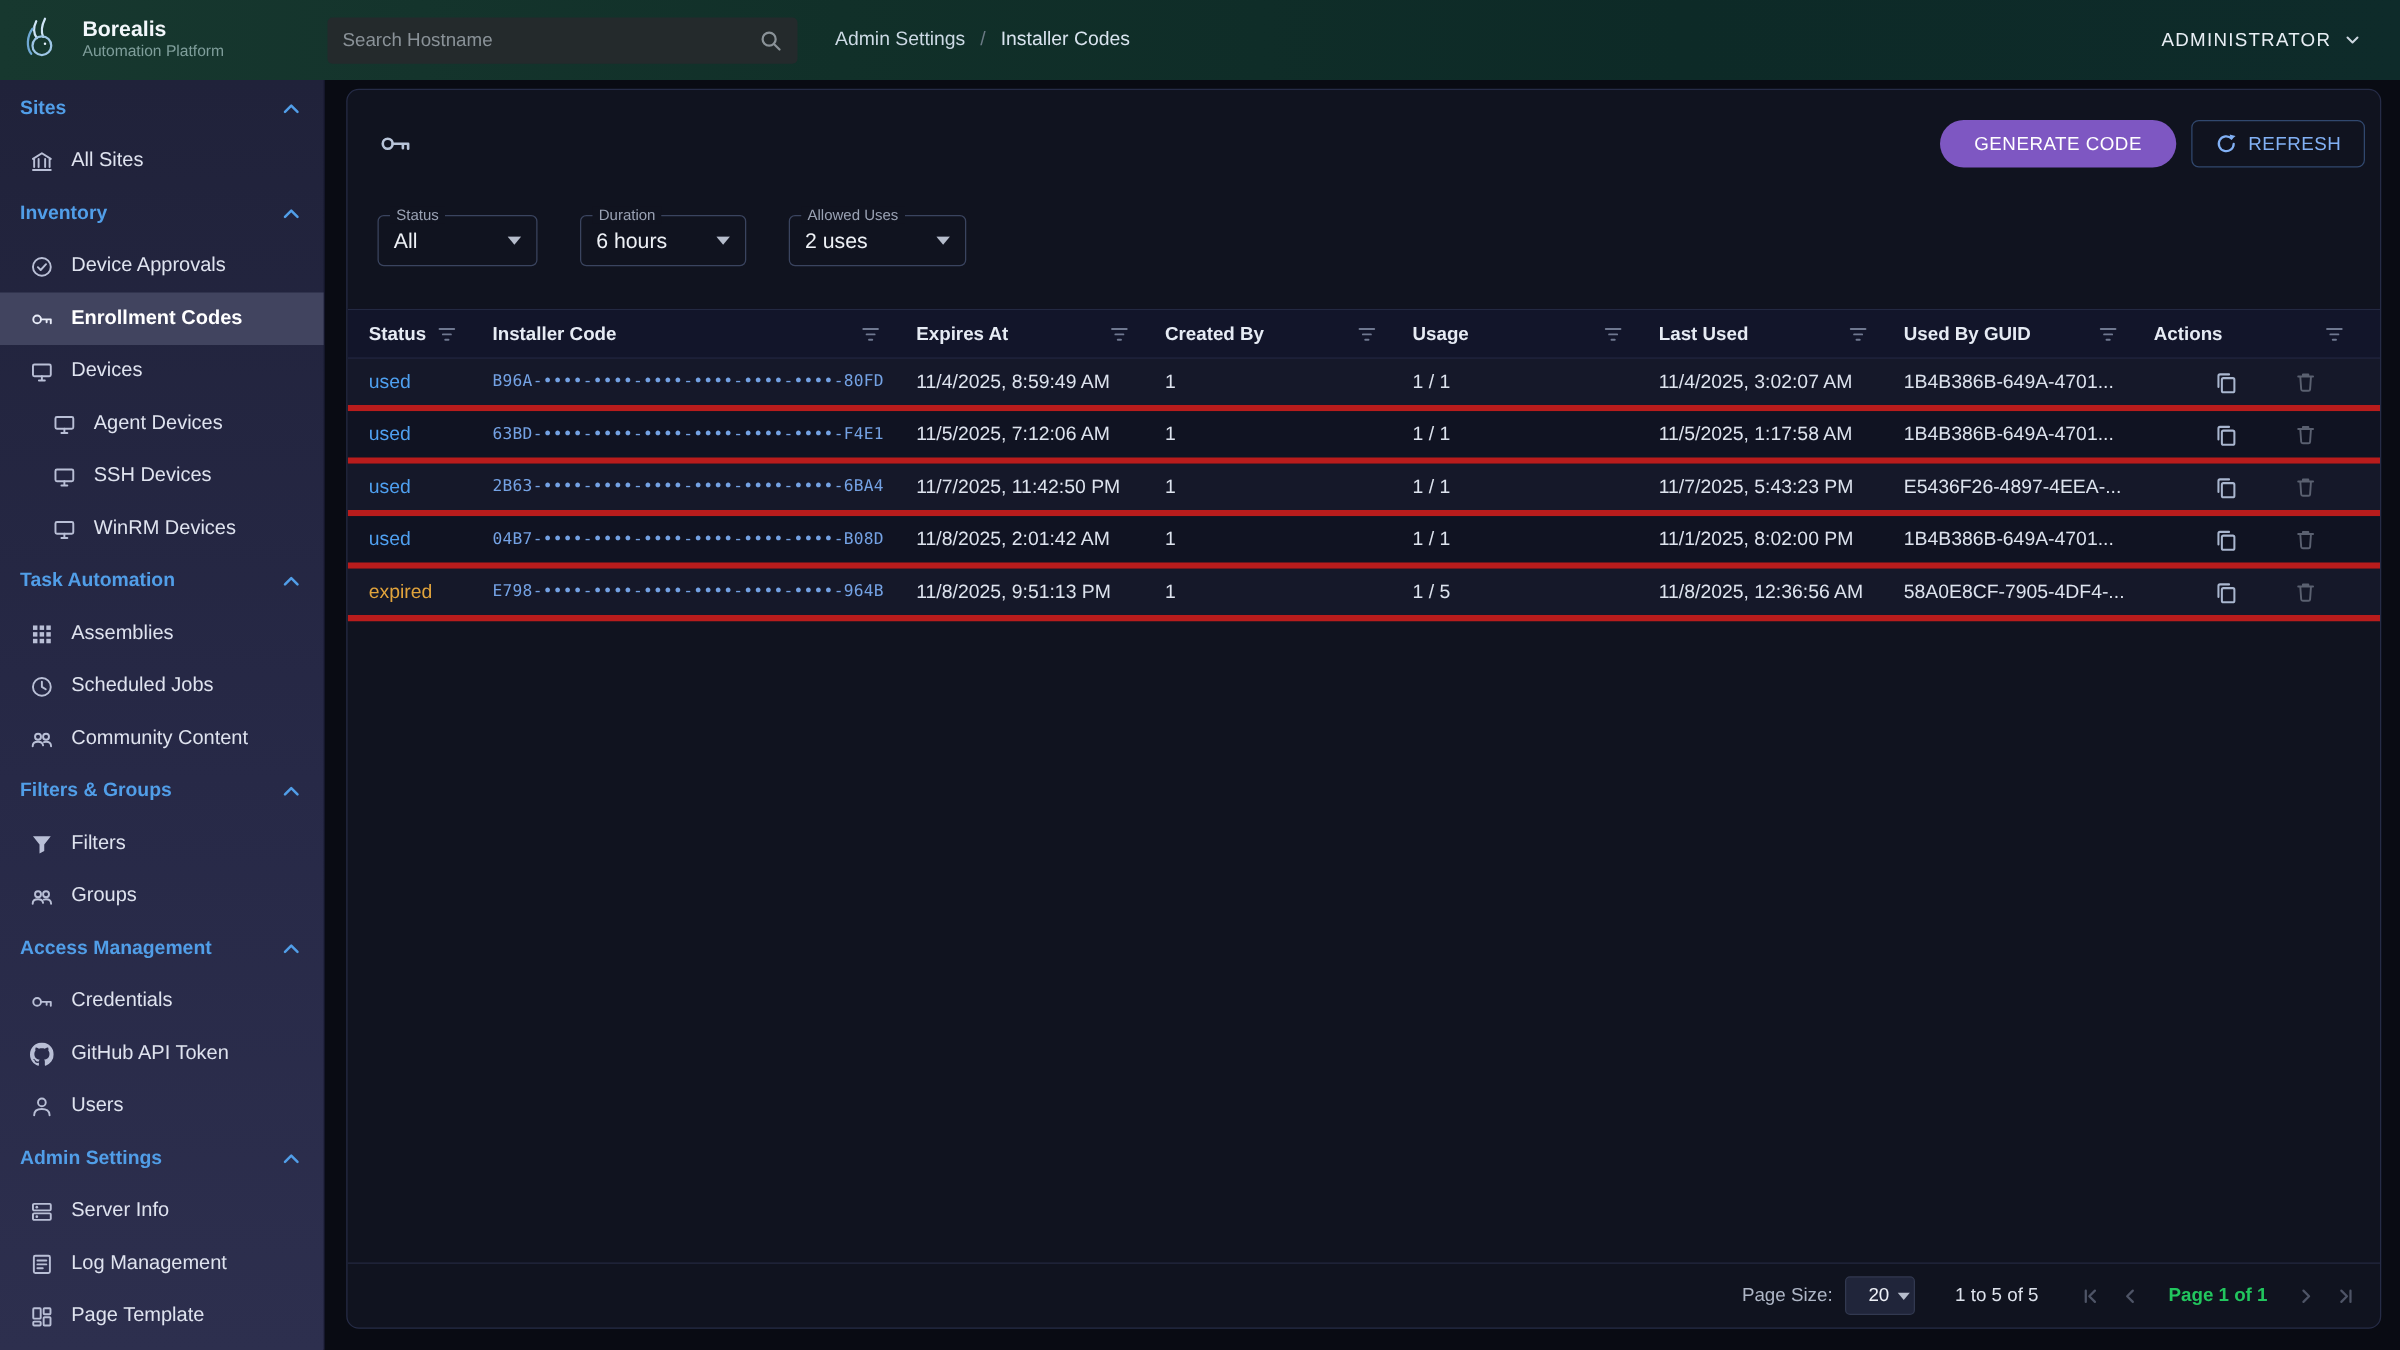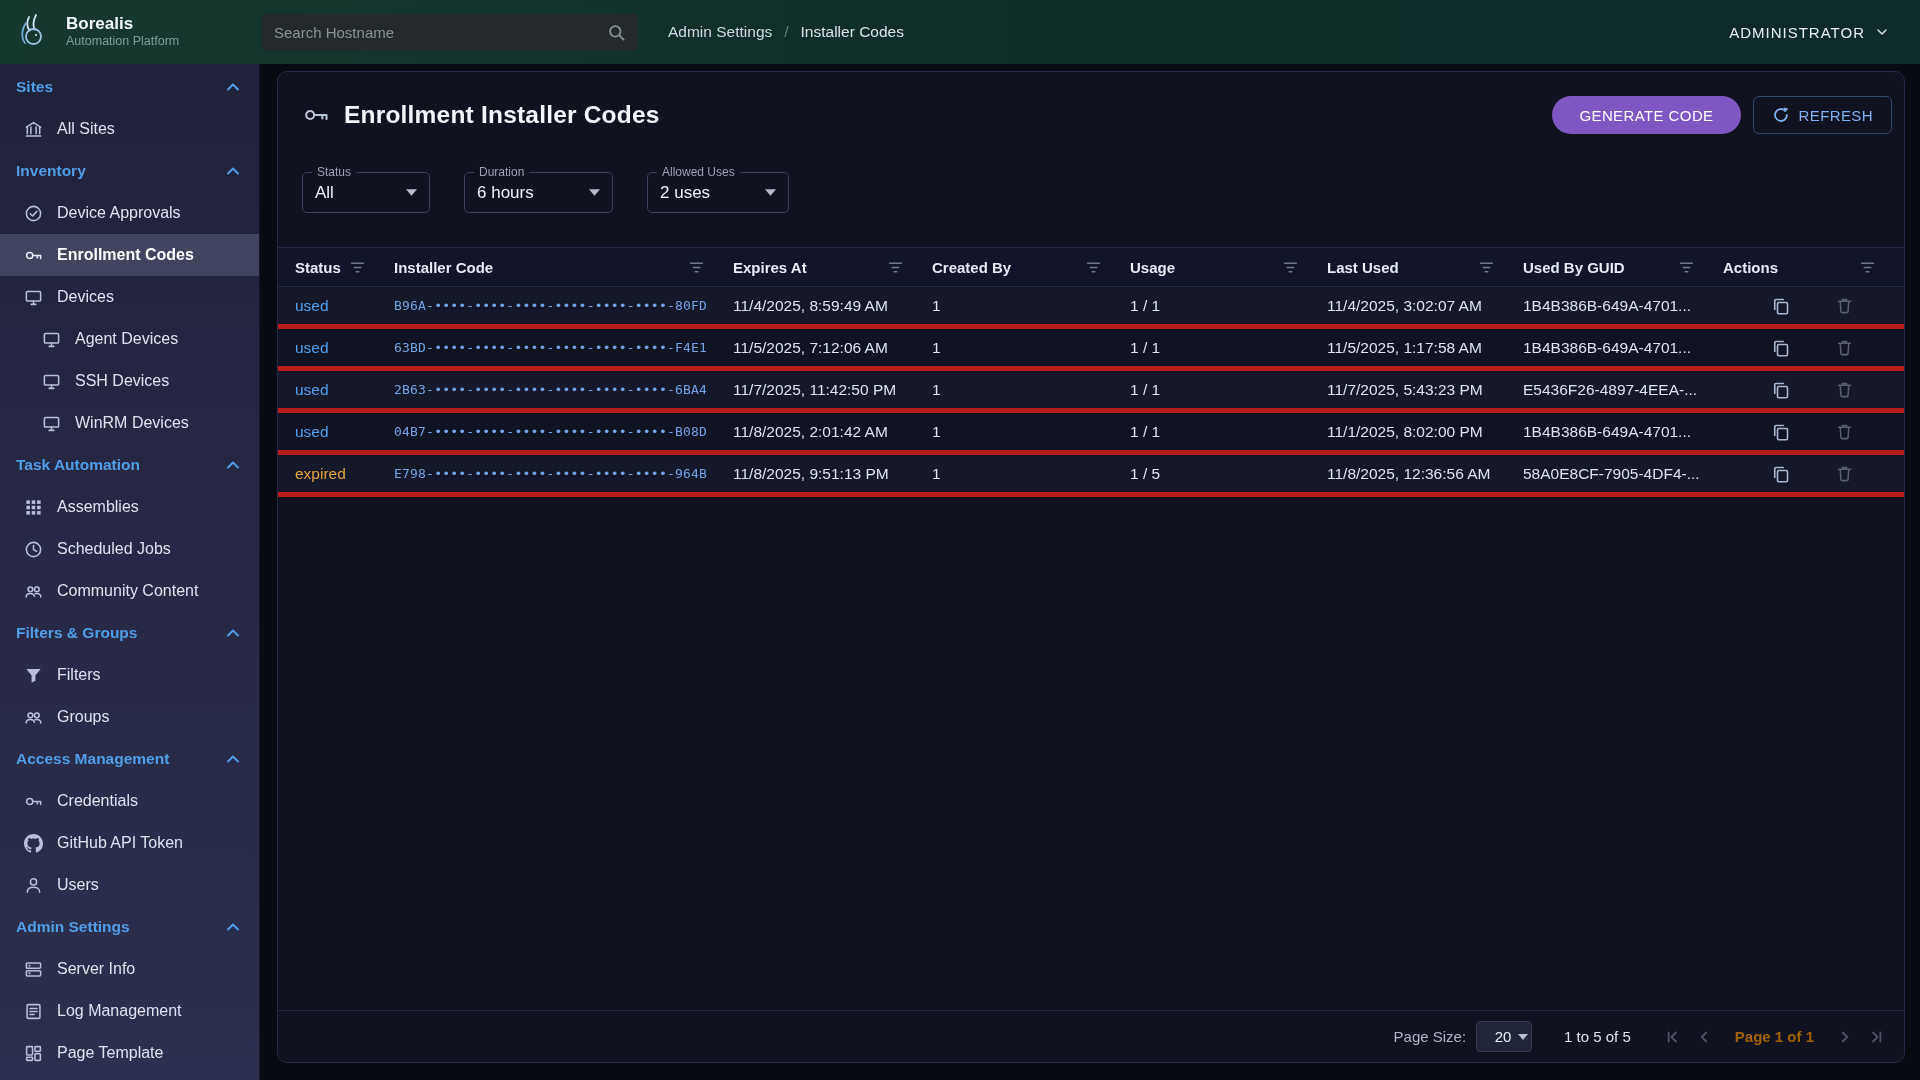--- a/index.html
+++ b/index.html
@@ -62,21 +62,21 @@
     font-family:inherit; display:flex; align-items:center; gap:9px; cursor:pointer; }
   .btn-refresh .ric { width:18px; height:18px; display:flex; }
 
   .filters { display:flex; gap:34px; padding:38px 0 0 24px; }
   .select { position:relative; height:41px; border:1px solid #3a445f; border-radius:5px;
     display:flex; align-items:center; padding:0 12px; cursor:pointer; }
   .select-label { position:absolute; top:-8px; left:9px; font-size:12px; color:#9aa2b4;
     background:#10131f; padding:0 5px; }
   .select-value { color:#eef1f6; font-size:17px; }
   .select-arrow { margin-left:auto; color:#b6bdcc; display:flex; width:11px; padding-left:0; }
-  .select.w1 { width:128px; } .select.w2 { width:149px; } .select.w3 { width:142px; }
+  .select.w1 { width:128px; } .select.w2 { width:133px; } .select.w3 { width:142px; }
 
   .table { margin-top:34px; flex:1; display:flex; flex-direction:column; overflow:hidden; }
   .grid-cols { display:grid; grid-template-columns:116px 339px 199px 198px 197px 196px 200px 1fr; }
   .thead { height:40px; align-items:center; background:#12152a;
     border-top:1px solid #232942; border-bottom:1px solid #232942; }
   .th { display:flex; align-items:center; color:#e6ebf4; font-size:15px; font-weight:bold; height:100%; }
   .th:first-child { padding-left:17px; }
   .filter-ic { margin-left:auto; margin-right:28px; width:17px; height:17px; color:#6f7890;
     display:flex; cursor:pointer; }
   .filter-ic svg { width:17px; height:17px; }
@@ -99,21 +99,21 @@
   .ps-label { color:#aeb6c6; }
   .ps-select { margin-left:10px; width:56px; height:31px; background:#20253a; border:1px solid #323950;
     border-radius:4px; display:flex; align-items:center; justify-content:center; gap:7px;
     color:#eef1f7; font-size:15px; cursor:pointer;padding-left:16px; }
   .ps-select .select-arrow { margin-left:0; }
   .range { margin-left:32px; color:#dde2ec; }
   .pager { margin-left:28px; display:flex; align-items:center; gap:6px; }
   .pg-btn { width:26px; height:26px; display:flex; align-items:center; justify-content:center;
     background:none; border:none; color:#4e5466; cursor:default; }
   .pg-btn svg { width:18px; height:18px; }
-  .pg-label { color:#a16207; font-weight:bold; margin:0 12px; }
+  .pg-label { color:#22c55e; font-weight:bold; margin:0 12px; }
 </style>
 </head>
 <body>
 
 <div class="topbar">
   <div class="brand">
     <span style="display:flex">
       <svg width="44" height="44" viewBox="0 0 44 44" fill="none" stroke="#cfe4f6" stroke-width="1.8" stroke-linecap="round">
         <path d="M17 7 C14.5 12 15 17 17.5 20.5"></path>
         <path d="M24 5 C21 11 21 16 22.5 19.5"></path>
@@ -426,21 +426,20 @@
   <div class="card">
 
     <div class="title-row">
       <div class="title-left">
         <span class="title-key">
           <svg viewBox="0 0 24 24" fill="none" stroke="currentColor" stroke-width="1.8" stroke-linecap="round" stroke-linejoin="round">
             <circle cx="7" cy="12" r="3.4"></circle>
               <path d="M10.4 12 H21 V15.4 M17.4 12 V15"></path>
           </svg>
         </span>
-        <span class="page-title">Enrollment Installer Codes</span>
       </div>
       <div class="hdr-btns">
         <button class="btn-generate">GENERATE CODE</button>
         <button class="btn-refresh">
           <span class="ric">
             <svg viewBox="0 0 16 16" fill="none" stroke="currentColor" stroke-width="1.6" stroke-linecap="round">
               <path d="M13.3 8 a5.3 5.3 0 1 1 -1.55 -3.75"></path>
               <path fill="currentColor" stroke="none" d="M10.4 1.4 L14.6 2.5 L11.4 5.4 Z"></path>
             </svg>
           </span>

